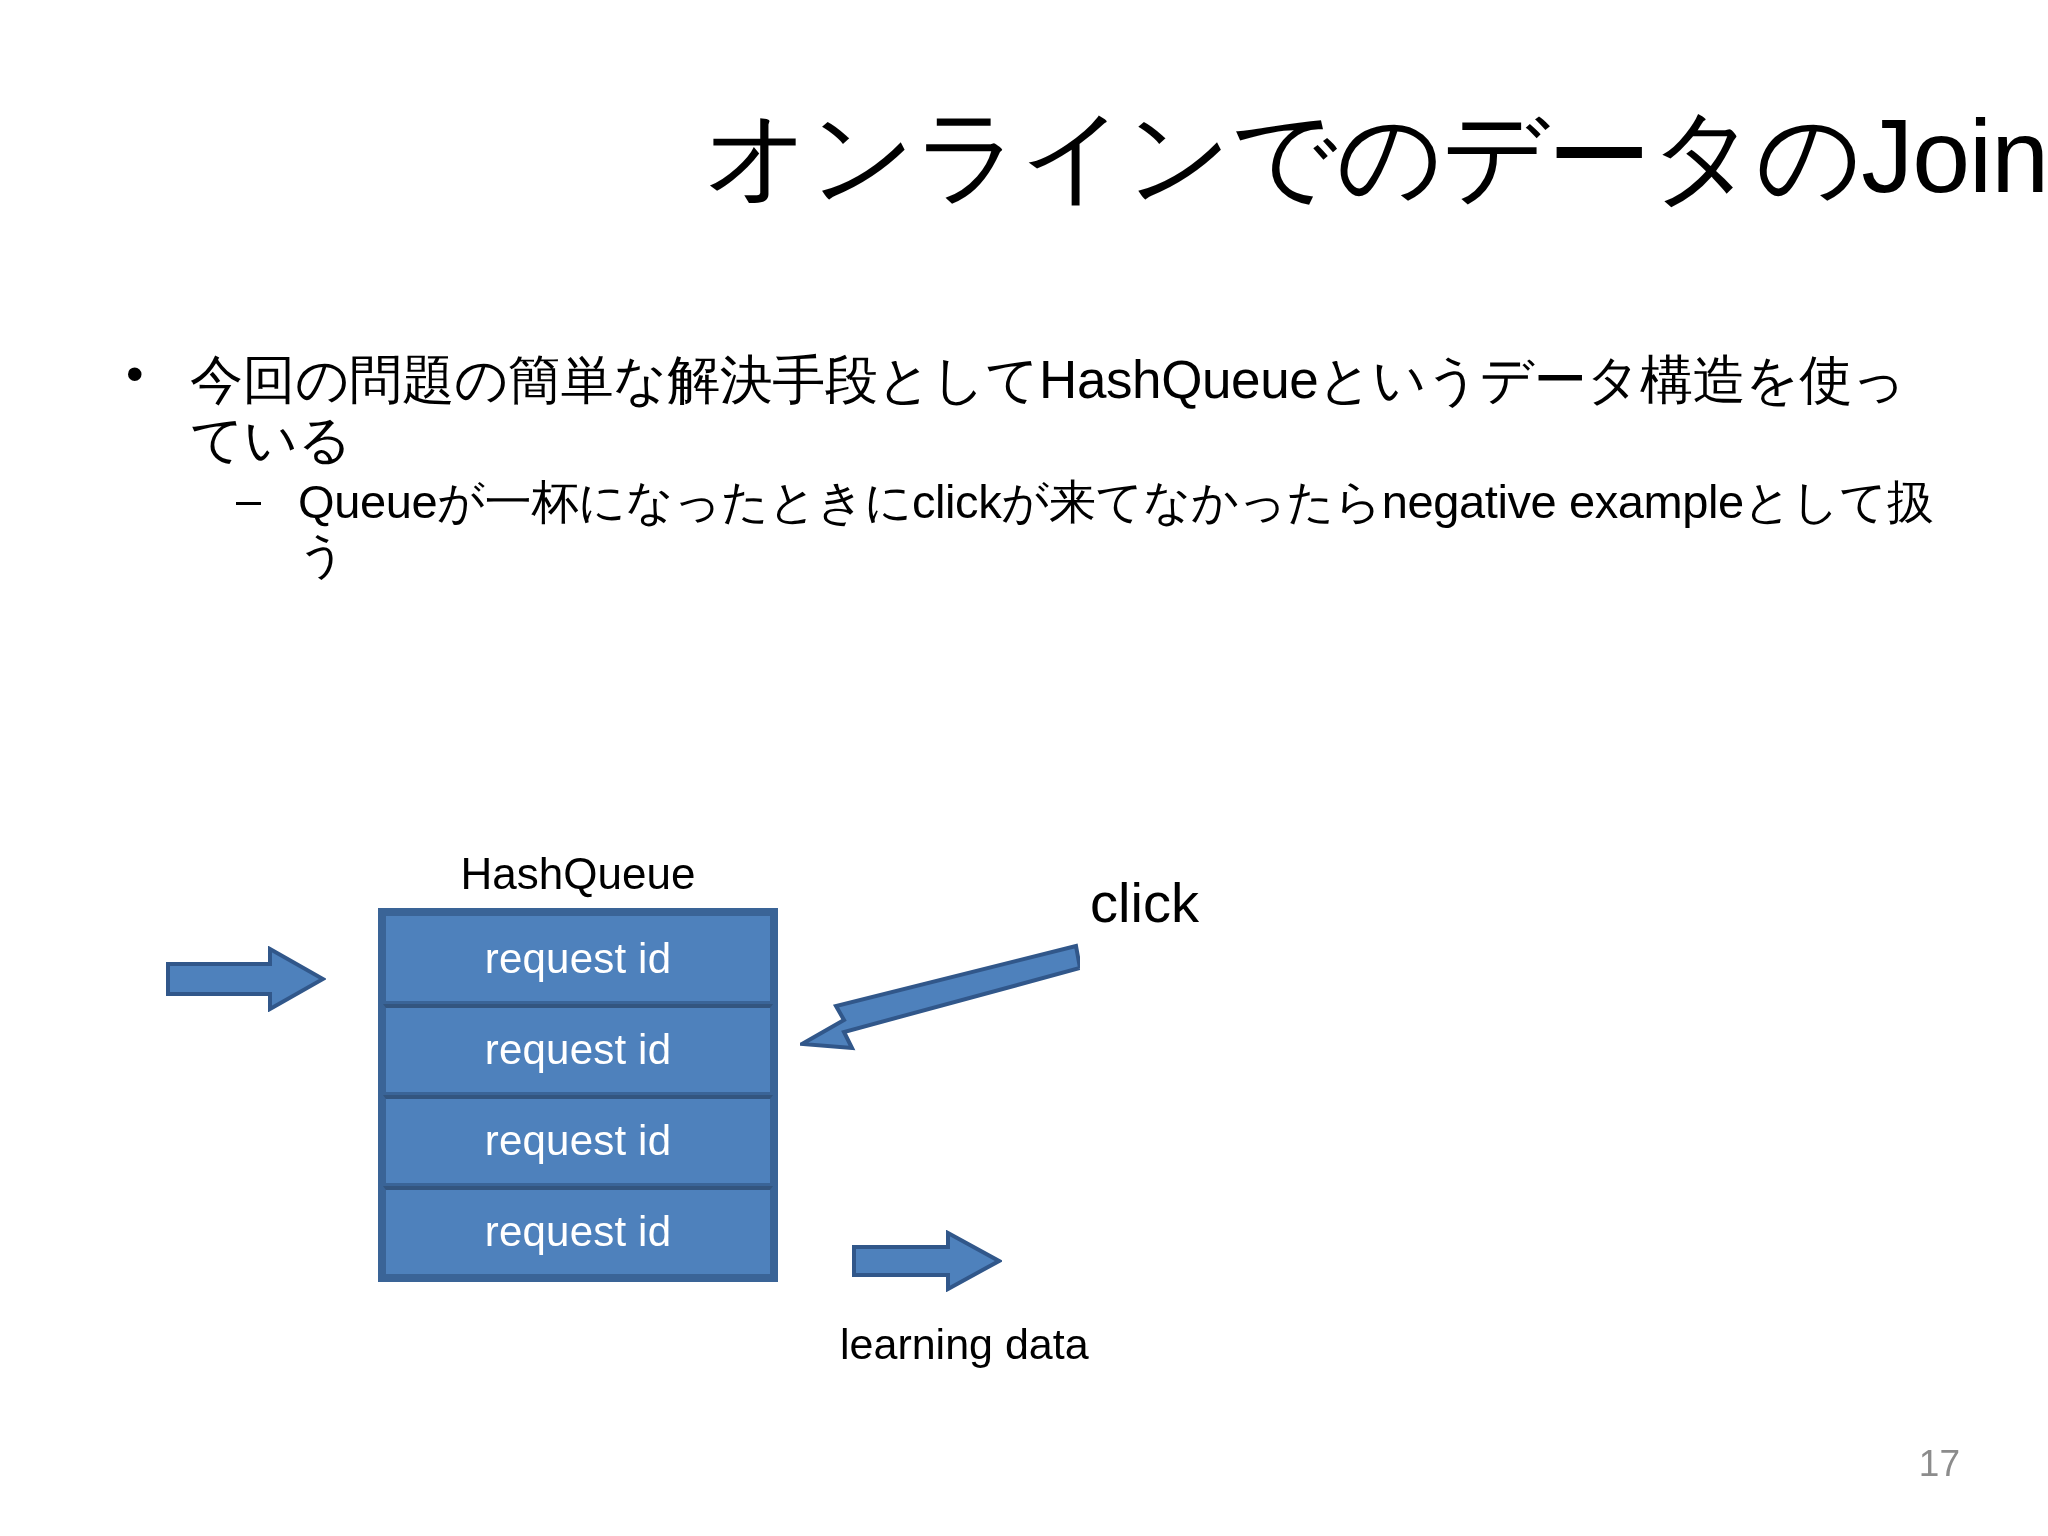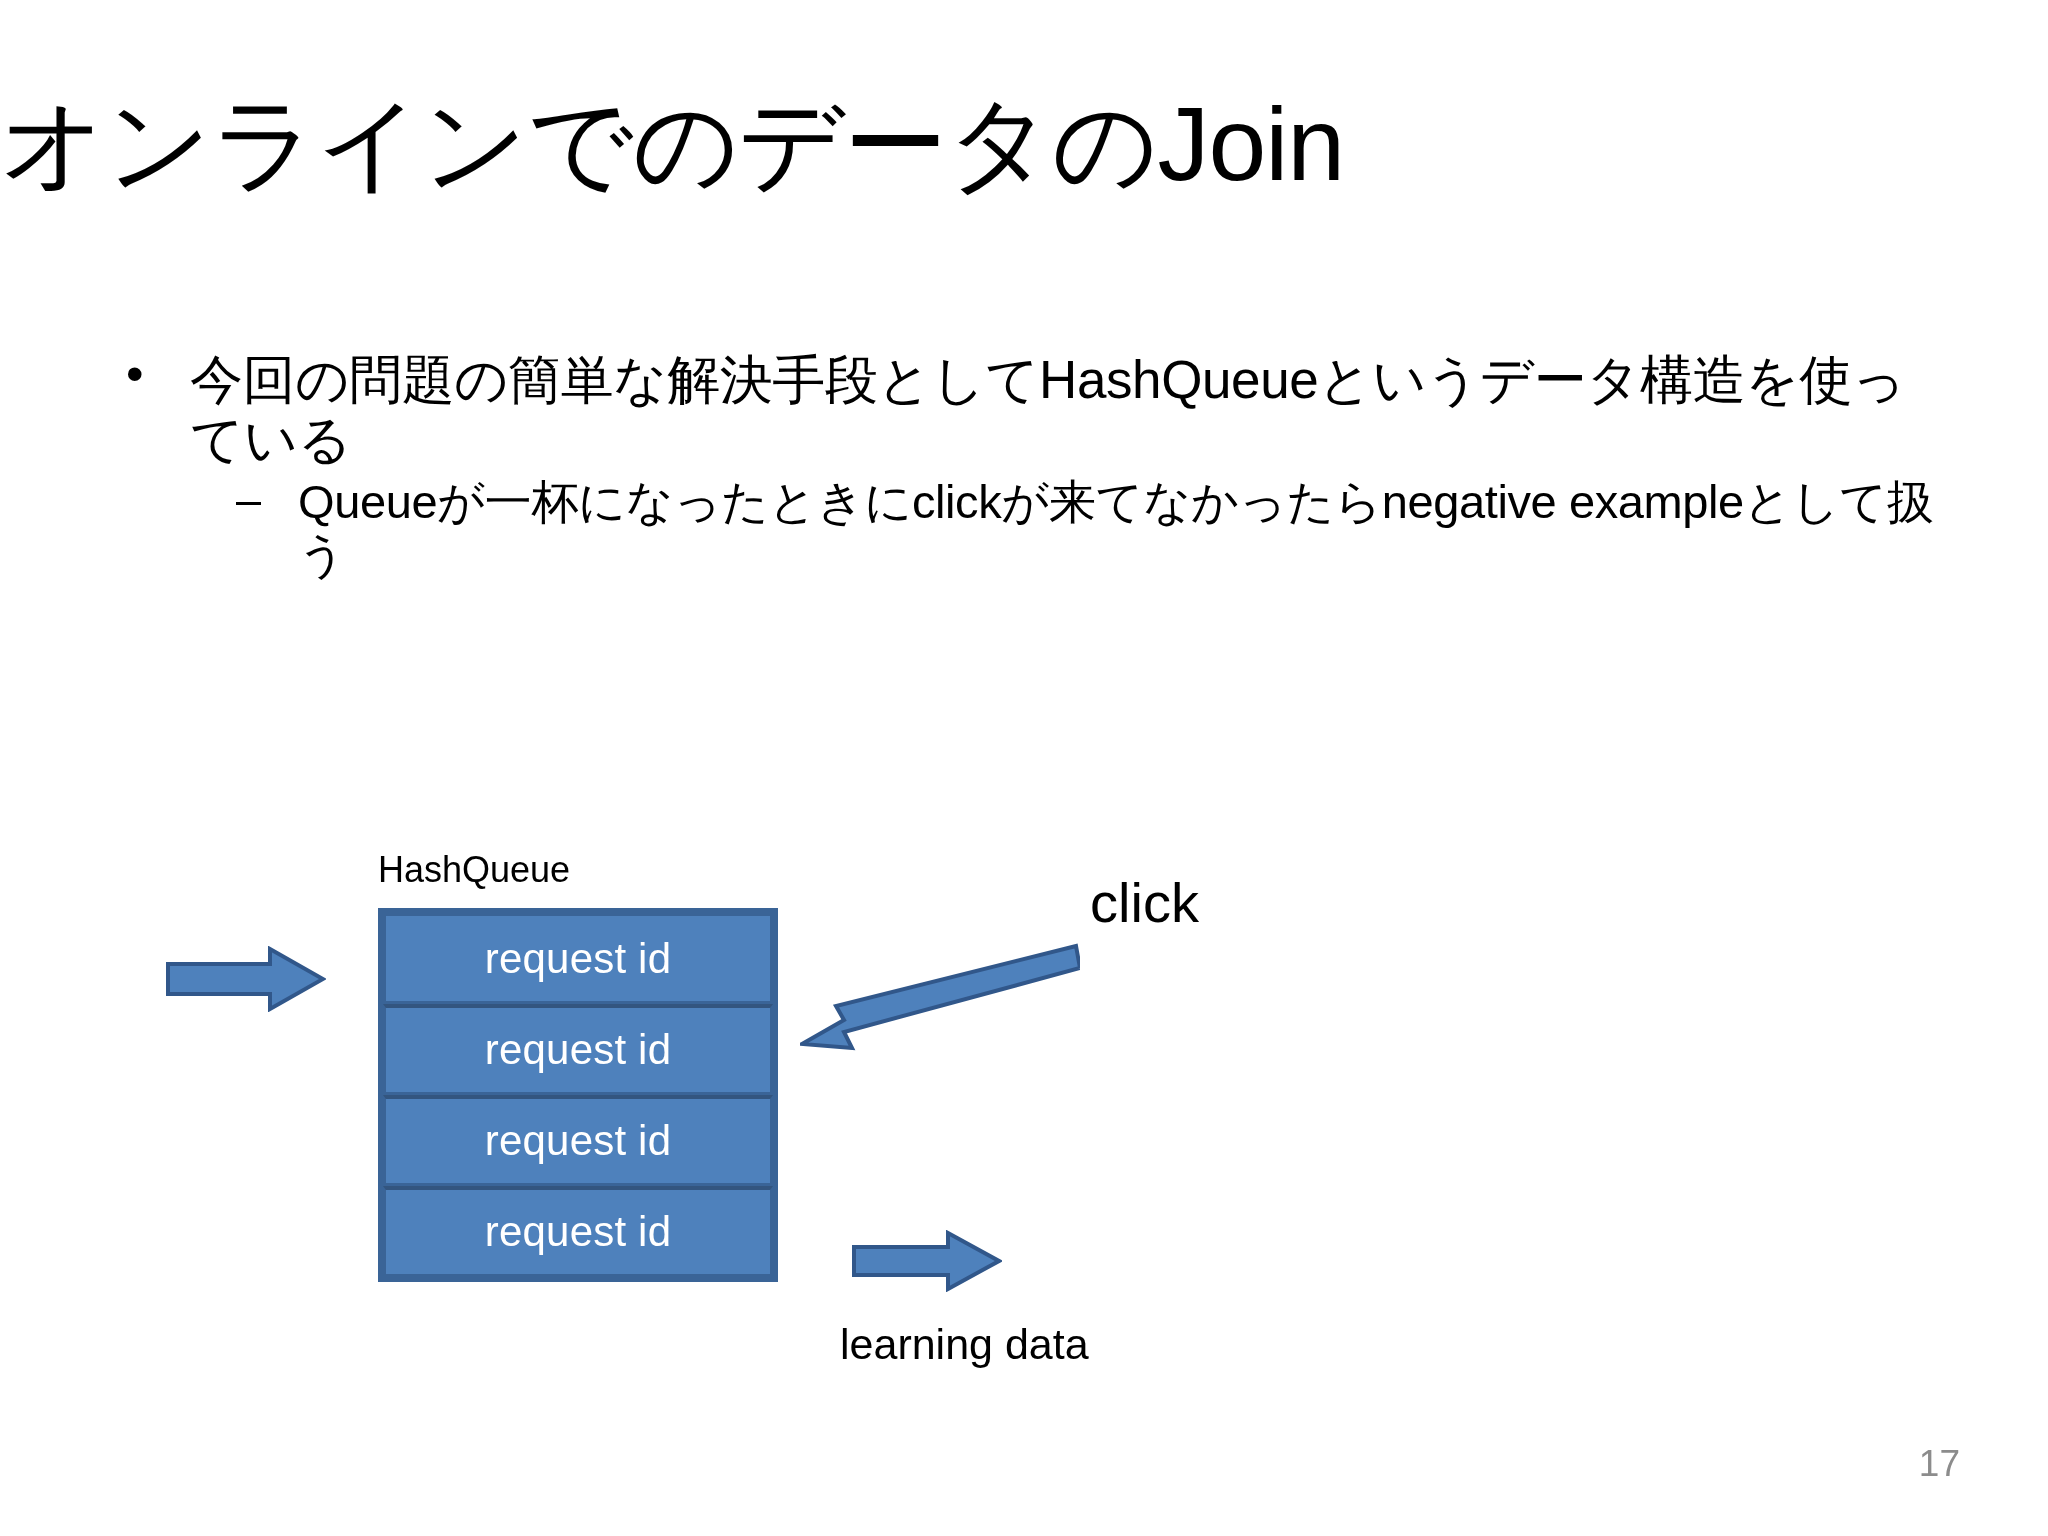--- a/index.html
+++ b/index.html
@@ -16,23 +16,23 @@
     width: 2048px;
     height: 1536px;
     background: #ffffff;
     overflow: hidden;
   }
 
   
   #slide-title {
     position: absolute;
     left: 0;
-    top: 88px;
-    width: 2048px;
-    text-align: left;
+    top: 100px;
+    width: 2048px;
+    text-align: right;
     font-size: 104px;
     line-height: 1.08;
     font-weight: 400;
     letter-spacing: -1px;
     white-space: nowrap;
   }
 
   
   #body-block {
     position: absolute;
@@ -80,21 +80,22 @@
     top: 830px;
     width: 2048px;
     height: 560px;
   }
 
   #hashqueue-label {
     position: absolute;
     left: 378px;
     top: 20px;
     width: 400px;
-    font-size: 36px;
+    text-align: center;
+    font-size: 44px;
     line-height: 1.1;
   }
 
   #queue-stack {
     position: absolute;
     left: 378px;
     top: 78px;
     width: 400px;
     border: 5px solid #3A6497;
     box-sizing: border-box;

